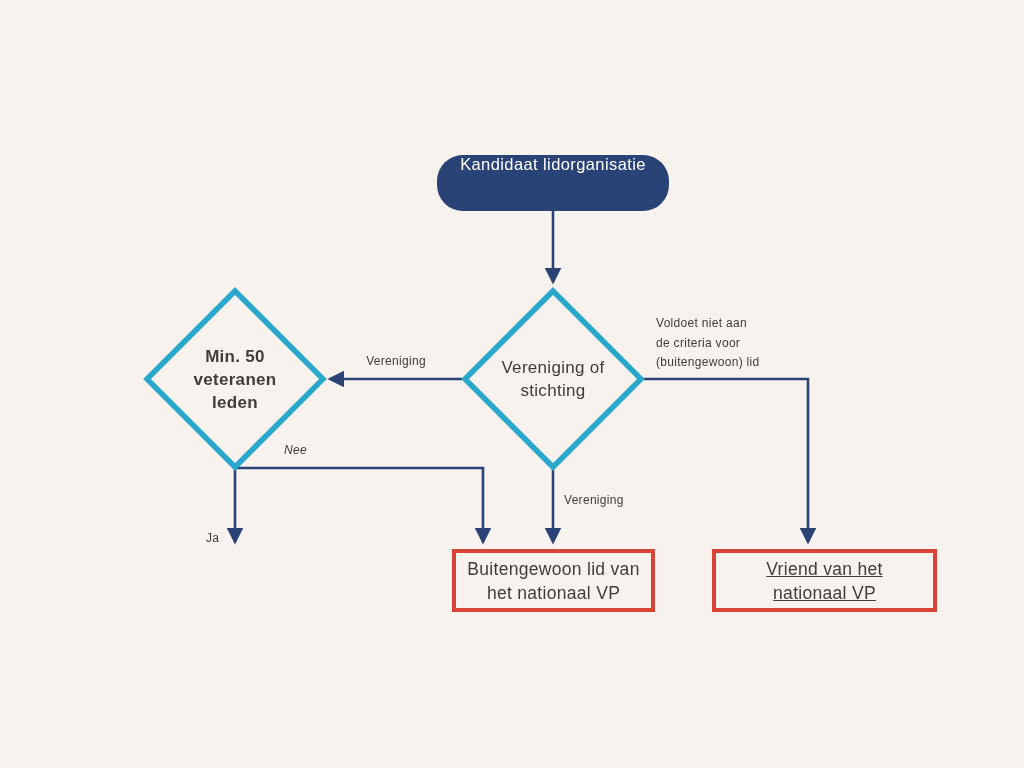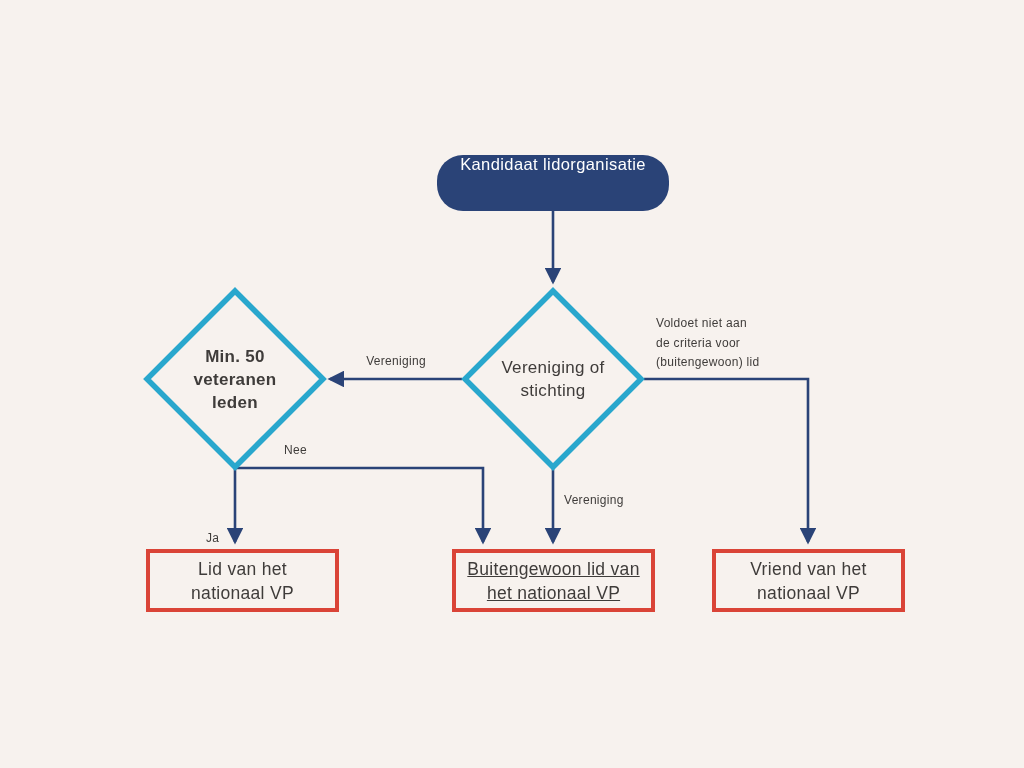--- a/index.html
+++ b/index.html
@@ -76,27 +76,24 @@
     <span style="width:130px;">Vereniging of stichting</span>
   </div>
   <div class="node-label" style="left:155px;top:329px;width:160px;height:100px;font-weight:bold;">
     <span style="width:104px;">Min. 50 veteranen leden</span>
   </div>
 
   <div class="edge-label" style="left:346px;top:354px;width:100px;text-align:center;">Vereniging</div>
   <div class="edge-label multiline" style="left:656px;top:314px;">Voldoet niet aan
 de criteria voor
 (buitengewoon) lid</div>
-  <div class="edge-label" style="left:284px;top:443px;">Nee</div>
+  <div class="edge-label" style="left:284px;top:443px;font-style:italic;">Nee</div>
   <div class="edge-label" style="left:206px;top:491px;margin-top:40px;">Ja</div>
   <div class="edge-label" style="left:564px;top:493px;">Vereniging</div>
 
-  <div class="outcome-box" style="left:146px;width:193px;">
-    <span style="width:150px;">Lid van het nationaal VP</span>
-  </div>
-  <div class="outcome-box" style="left:452px;width:203px;text-decoration:underline;">
+  <div class="outcome-box" style="left:452px;width:203px;">
     <span style="width:190px;">Buitengewoon lid van het nationaal VP</span>
   </div>
-  <div class="outcome-box" style="left:712px;width:193px;">
+  <div class="outcome-box" style="left:712px;width:225px;text-decoration:underline;">
     <span style="width:155px;">Vriend van het nationaal VP</span>
   </div>
 
 </div>
 
 </body></html>

